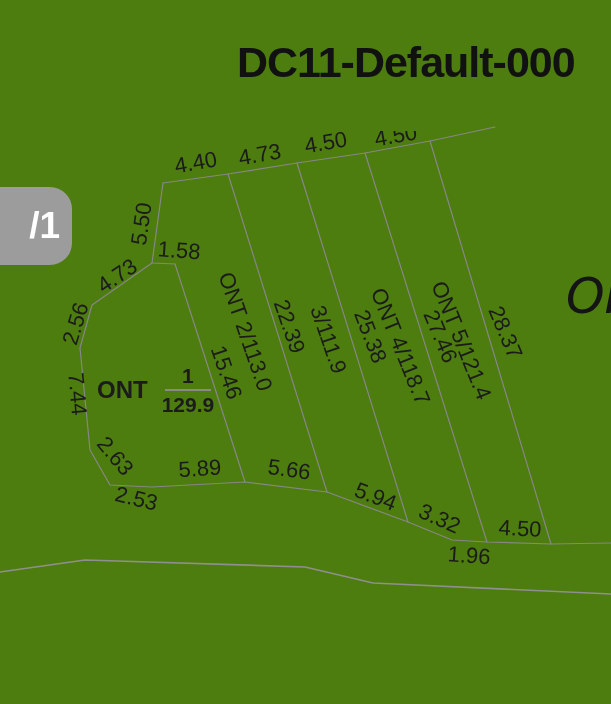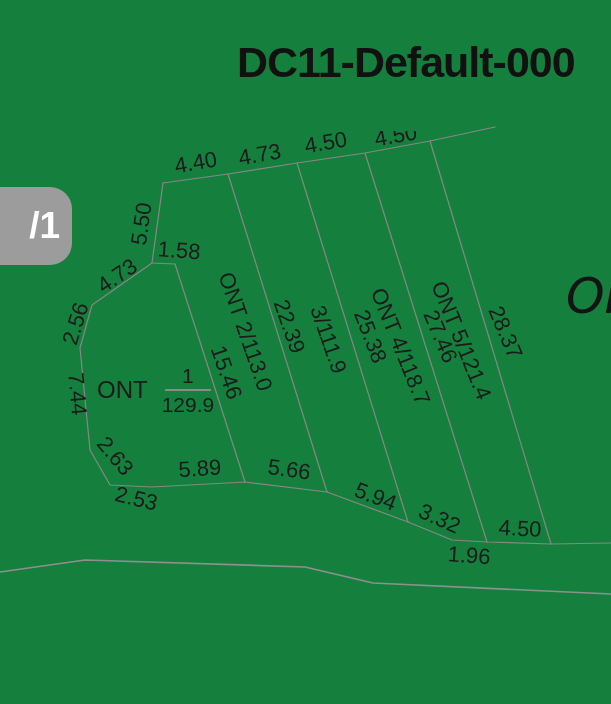--- a/index.html
+++ b/index.html
@@ -1,26 +1,26 @@
 <!DOCTYPE html>
 <html><head>
 <meta charset="utf-8">
 <style>
   html,body{margin:0;padding:0;background:#fff;}
-  #page{position:relative;width:611px;height:704px;background:#15803d;overflow:hidden;
+  #page{position:relative;width:611px;height:704px;background:#4d7c0f;overflow:hidden;
         font-family:"Liberation Sans",sans-serif;}
   #title{position:absolute;left:237px;top:38px;font-size:43px;font-weight:bold;
          letter-spacing:-1px;color:#111;white-space:nowrap;}
   #badge{position:absolute;left:-26px;top:187px;width:98px;height:78px;border-radius:22px;
          background:#9c9c9c;display:flex;align-items:center;justify-content:flex-end;
          padding-right:12px;box-sizing:border-box;}
   #badge span{color:#ffffff;font-size:37px;font-weight:bold;}
   #mapsvg{position:absolute;left:0;top:0;}
   #parcel1-label{position:absolute;left:97px;top:365px;display:flex;align-items:center;
-                 color:#1b1b1b;font-size:24px;}
+                 color:#1b1b1b;font-size:24px;font-weight:bold;}
   #parcel1-label .frac{display:inline-flex;flex-direction:column;align-items:center;
                  margin-left:12px;font-size:21px;line-height:1.0;}
   #parcel1-label .frac .num{padding:0 2px 3px 2px;}
   #parcel1-label .frac .den{padding:3px 2px 0 2px;}
   #parcel1-label .frac .bar{width:46px;height:2px;background:#8a8a8a;}
   #adjacent-label{position:absolute;left:566px;top:268px;font-size:49px;font-style:italic;
                   color:#141414;white-space:nowrap;font-family:"DejaVu Sans",sans-serif;}
 </style>
 </head>
 <body>

